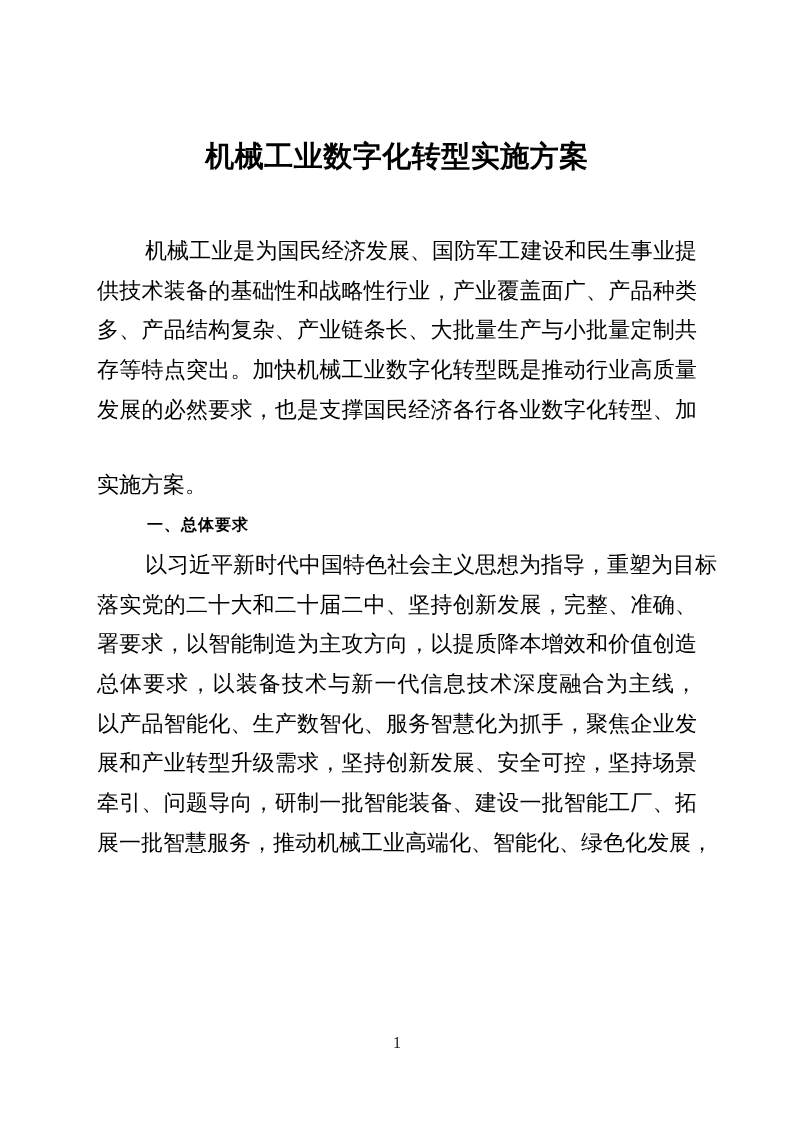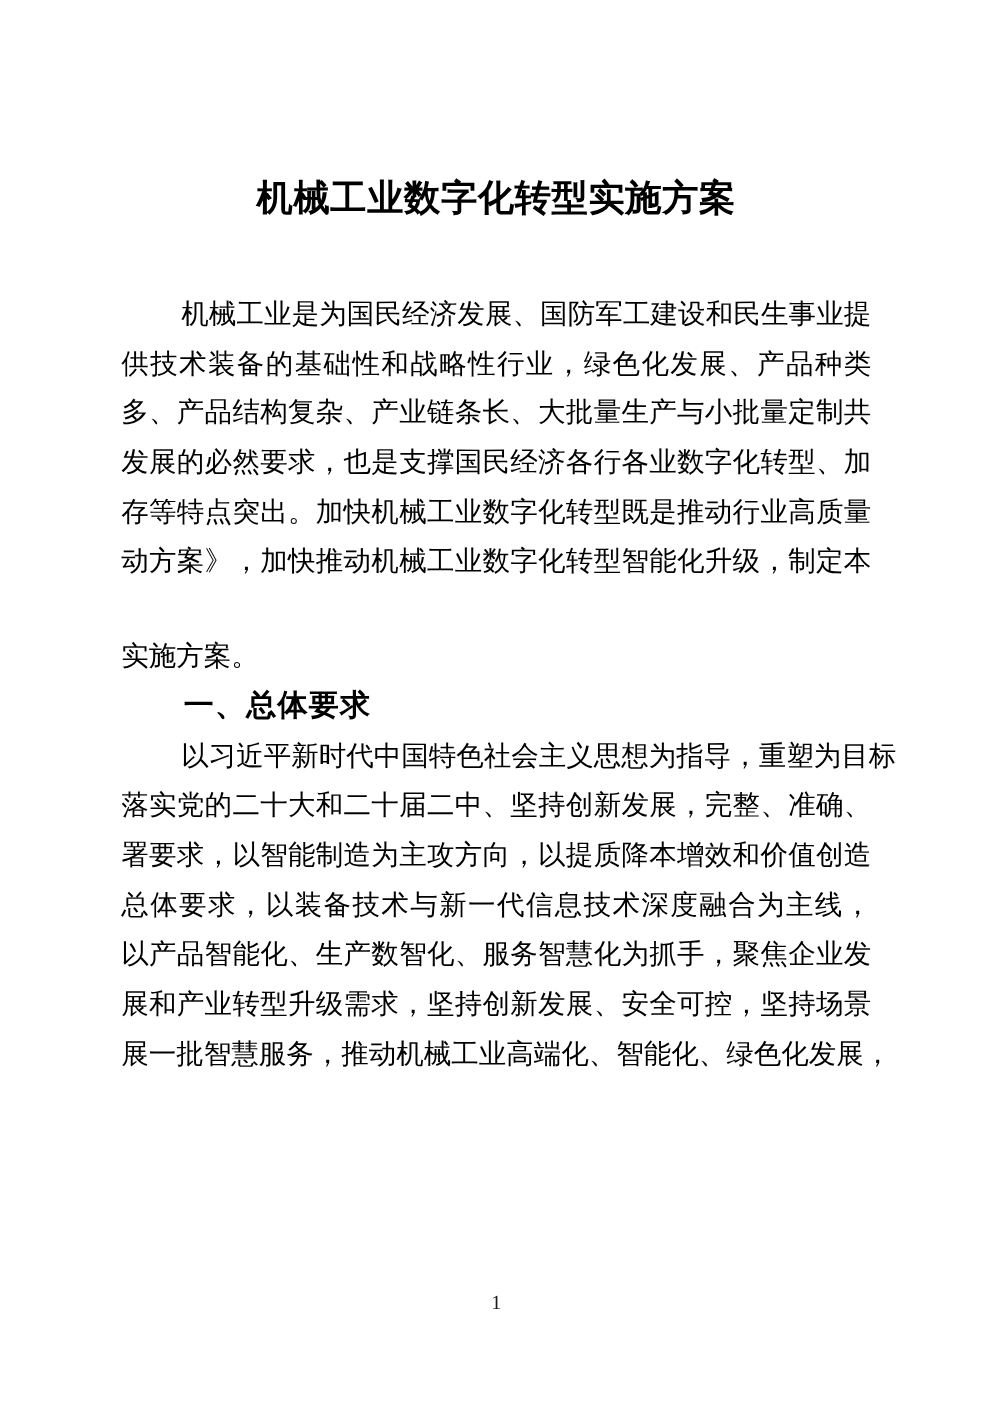--- a/index.html
+++ b/index.html
@@ -23,21 +23,21 @@
     width: 600px;
   }
   .doc-title {
     margin: 139px 0 0 0;
     height: 40px;
     line-height: 40px;
     font-size: 29px;
     font-weight: bold;
     text-align: center;
     letter-spacing: 0.5px;
-    font-family: Liberation Sans, sans-serif;
+    font-family: Liberation Mono, monospace;
     white-space: nowrap;
   }
   .body-block {
     margin-top: 52px;
   }
   .line {
     height: 39.7px;
     line-height: 39.7px;
     font-size: 22px;
     text-align: justify;
@@ -51,21 +51,21 @@
   }
   .line.para-end {
     text-align-last: left;
     margin-top: 36px;
   }
   .section-heading {
     margin: 0;
     padding-left: 50px;
     height: 39.7px;
     line-height: 39.7px;
-    font-size: 24px;
+    font-size: 16px;
     font-weight: bold;
     font-family: "Liberation Sans", "DejaVu Sans", sans-serif;
     letter-spacing: 1px;
     white-space: nowrap;
   }
   .page-footer {
     position: absolute;
     left: 0;
     top: 1032px;
     width: 794px;
@@ -81,37 +81,37 @@
 </head>
 <body>
 
 <div class="page">
   <div class="content">
 
     <h1 class="doc-title">机械工业数字化转型实施方案</h1>
 
     <div class="body-block">
       <div class="line para-start">机械工业是为国民经济发展、国防军工建设和民生事业提</div>
-      <div class="line">供技术装备的基础性和战略性行业，绿色化发展、产品种类</div>
+      <div class="line">供技术装备的基础性和战略性行业，产业覆盖面广、产品种类</div>
       <div class="line">多、产品结构复杂、产业链条长、大批量生产与小批量定制共</div>
+      <div class="line">存等特点突出。加快机械工业数字化转型既是推动行业高质量</div>
       <div class="line">发展的必然要求，也是支撑国民经济各行各业数字化转型、加</div>
-      <div class="line">存等特点突出。加快机械工业数字化转型既是推动行业高质量</div>
-      <div class="line">动方案》，加快推动机械工业数字化转型智能化升级，制定本</div>
       <div class="line para-end">实施方案。</div>
     </div>
 
     <h2 class="section-heading">一、总体要求</h2>
 
     <div>
       <div class="line para-start">以习近平新时代中国特色社会主义思想为指导，重塑为目标</div>
       <div class="line">落实党的二十大和二十届二中、坚持创新发展，完整、准确、</div>
       <div class="line">署要求，以智能制造为主攻方向，以提质降本增效和价值创造</div>
       <div class="line">总体要求，以装备技术与新一代信息技术深度融合为主线，</div>
       <div class="line">以产品智能化、生产数智化、服务智慧化为抓手，聚焦企业发</div>
       <div class="line">展和产业转型升级需求，坚持创新发展、安全可控，坚持场景</div>
+      <div class="line">牵引、问题导向，研制一批智能装备、建设一批智能工厂、拓</div>
       <div class="line">展一批智慧服务，推动机械工业高端化、智能化、绿色化发展，</div>
     </div>
 
   </div>
 
   <div class="page-footer">
     <span class="page-number">1</span>
   </div>
 </div>
 

